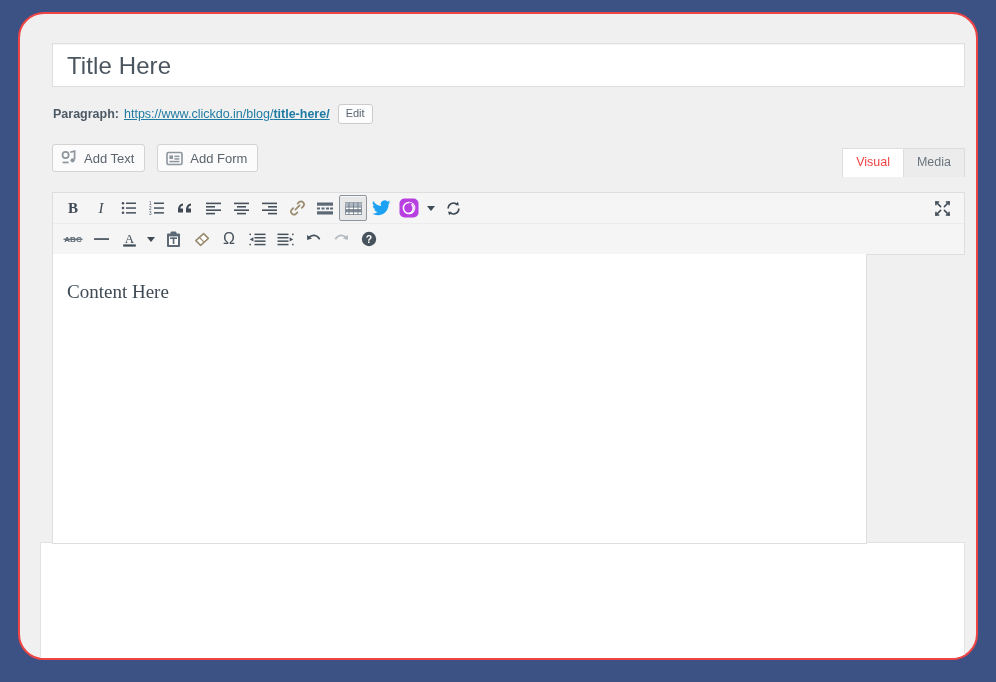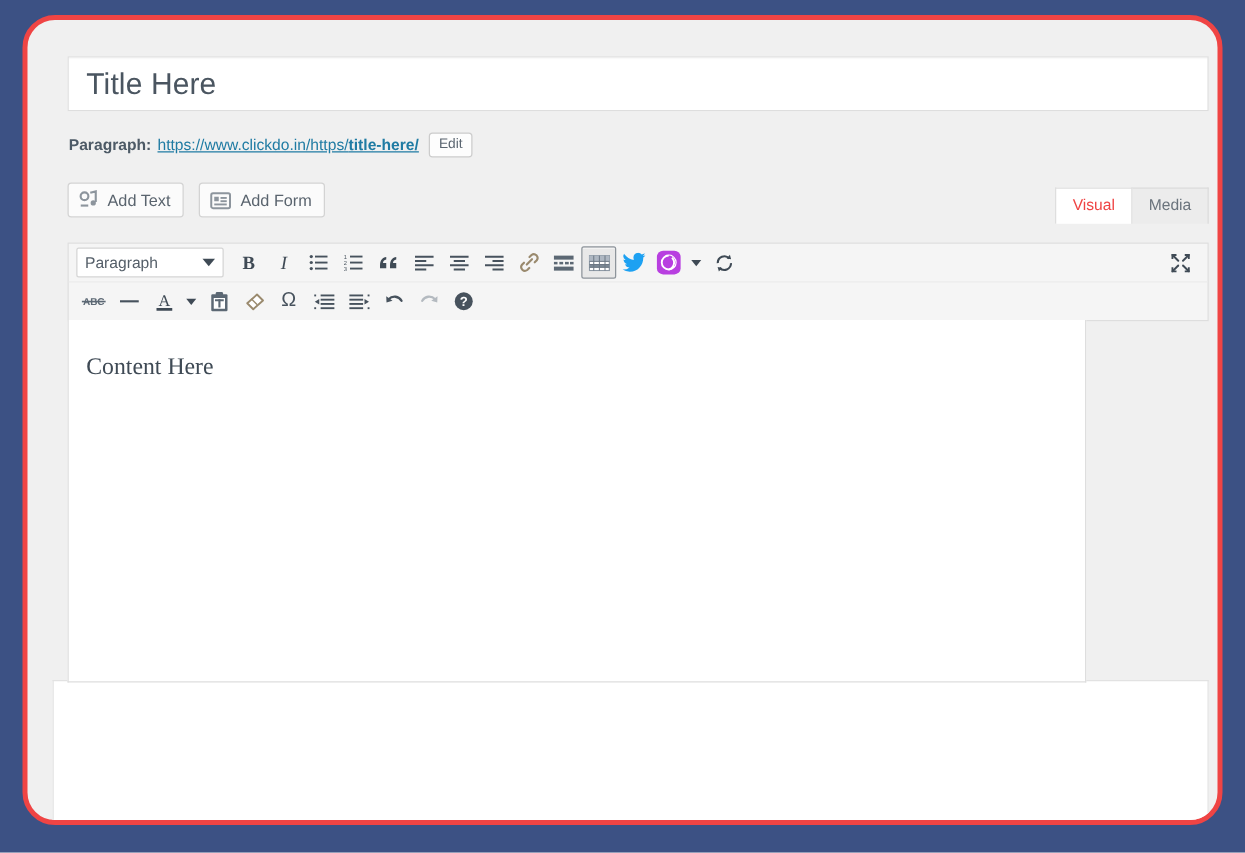--- a/index.html
+++ b/index.html
@@ -14,21 +14,21 @@
     overflow: hidden;
   }
 
   
   #frame {
     position: absolute;
     left: 18px;
     top: 12px;
     width: 960px;
     height: 648px;
-    border: 4px solid #ef4444;
+    border: 2px solid #ef4444;
     border-radius: 26px;
     box-sizing: border-box;
     background: #f0f0f0;
     overflow: hidden;
   }
 
   
   #lower-panel {
     position: absolute;
     left: 20px;
@@ -268,21 +268,21 @@
   <div id="lower-panel"></div>
 
   <div id="editor-col">
 
     <div id="title-field">
       <div id="title-text">Title Here</div>
     </div>
 
     <div id="permalink-row">
       <span id="permalink-label">Paragraph:</span>
-      <span id="permalink-url"><span>https://www.clickdo.in/https/</span><span class="slug">title-here/</span></span>
+      <span id="permalink-url"><span>https://www.clickdo.in/blog/</span><span class="slug">title-here/</span></span>
       <button id="edit-permalink-btn">Edit</button>
     </div>
 
     <div id="media-row">
       <div class="media-btn">
         <span>
           <svg width="16" height="16" viewBox="0 0 16 16">
             <circle cx="4.6" cy="5" r="3.1" fill="none" stroke="#8d959d" stroke-width="1.7"></circle>
             <path d="M9.2 2.2 L13.6 1.1 L13.6 9.6" fill="none" stroke="#8d959d" stroke-width="1.7"></path>
             <circle cx="11.6" cy="10.3" r="2.1" fill="#8d959d"></circle>
@@ -307,24 +307,20 @@
 
     <div id="tabs">
       <div class="tab active">Visual</div>
       <div class="tab">Media</div>
     </div>
 
     <div id="toolbar">
 
       <div class="tb-row row1">
 
-        <div id="format-select">
-          <span>Paragraph</span>
-          <span class="caret"></span>
-        </div>
 
         <div class="tb-btn">
           <span>
             <svg width="16" height="16" viewBox="0 0 16 16">
                 <text x="8" y="13" text-anchor="middle" font-family="Liberation Serif, serif" font-size="15" font-weight="bold" fill="#3f4a55">B</text>
               </svg>
           </span>
         </div>
         <div class="tb-btn">
           <span>

